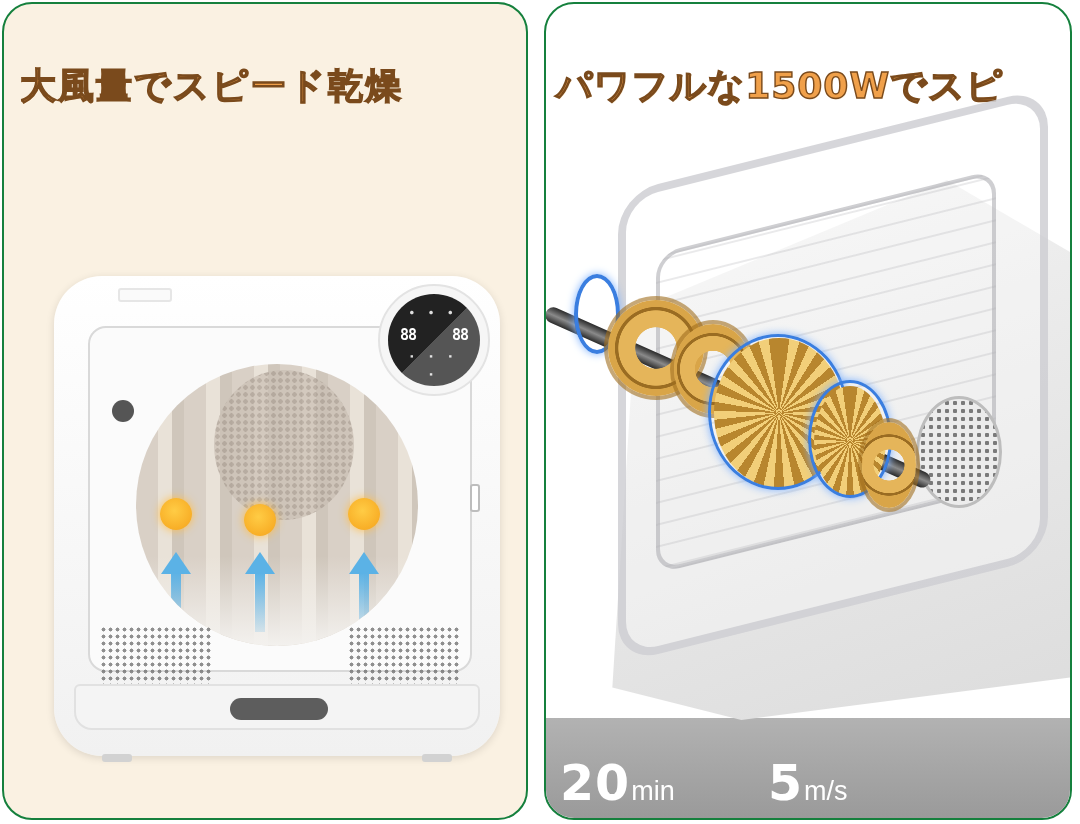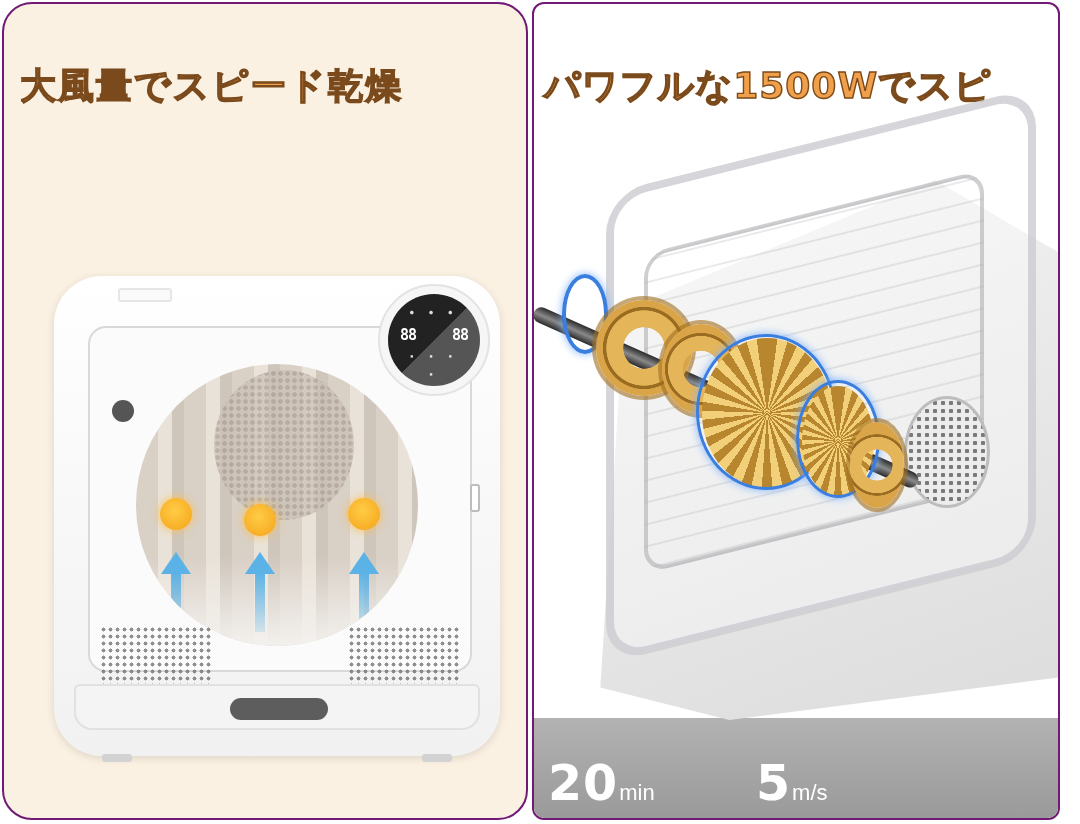--- a/index.html
+++ b/index.html
@@ -1,24 +1,24 @@
 <!DOCTYPE html>
 <html><head>
 <meta charset="utf-8">
 <style>
   * { box-sizing: border-box; margin: 0; padding: 0; }
   html, body { width: 1080px; height: 824px; background: #ffffff; overflow: hidden; }
   body { position: relative; font-family: "DejaVu Sans", sans-serif; }
 
   .panel {
     position: absolute; top: 2px; height: 818px;
-    border: 2px solid #701a75; border-radius: 30px; overflow: hidden;
+    border: 2px solid #15803d; border-radius: 30px; overflow: hidden;
   }
   .panel-left { left: 2px; width: 526px; background: #faf1e2; }
-  .panel-right { left: 532px; width: 528px; background: #ffffff; border-radius: 12px; }
+  .panel-right { left: 544px; width: 528px; background: #ffffff; }
 
   .headline {
     position: absolute; top: 58px; left: 16px;
     font-family: "DejaVu Sans", sans-serif; font-weight: bold;
     font-size: 36px; letter-spacing: 2px; white-space: nowrap;
     color: #f0a04a;
     -webkit-text-stroke: 1.4px #7a4a1c;
     text-shadow: 1px 1px 0 #fff6e6;
   }
   .panel-right .headline { left: 10px; letter-spacing: 1px; }
@@ -111,21 +111,21 @@
     position: absolute; left: 370px; top: 392px; width: 86px; height: 112px; border-radius: 50%;
     background: radial-gradient(circle, #7a7a7a 0 2px, transparent 2.5px) 0 0/8px 8px, #ececec;
     border: 3px solid #bdbdbd;
   }
   .floor {
     position: absolute; left: 0; right: 0; bottom: 0; height: 100px;
     background: linear-gradient(#b2b2b2, #9a9a9a);
   }
   .spec { position: absolute; bottom: 6px; color: #ffffff; font-weight: bold; white-space: nowrap; }
   .spec .num { font-family: "DejaVu Sans", sans-serif; font-size: 49px; letter-spacing: 1px; }
-  .spec .unit { font-family: "Liberation Sans", sans-serif; font-size: 22px; font-weight: normal; margin-left: 1px; }
+  .spec .unit { font-family: "Liberation Sans", sans-serif; font-size: 27px; font-weight: normal; margin-left: 1px; }
 </style>
 </head>
 <body>
 
 <section class="panel panel-left">
   <h1 class="headline">大風量でスピード乾燥</h1>
 
   <div class="dryer">
     <div class="dryer-slot"></div>
     <div class="door">

